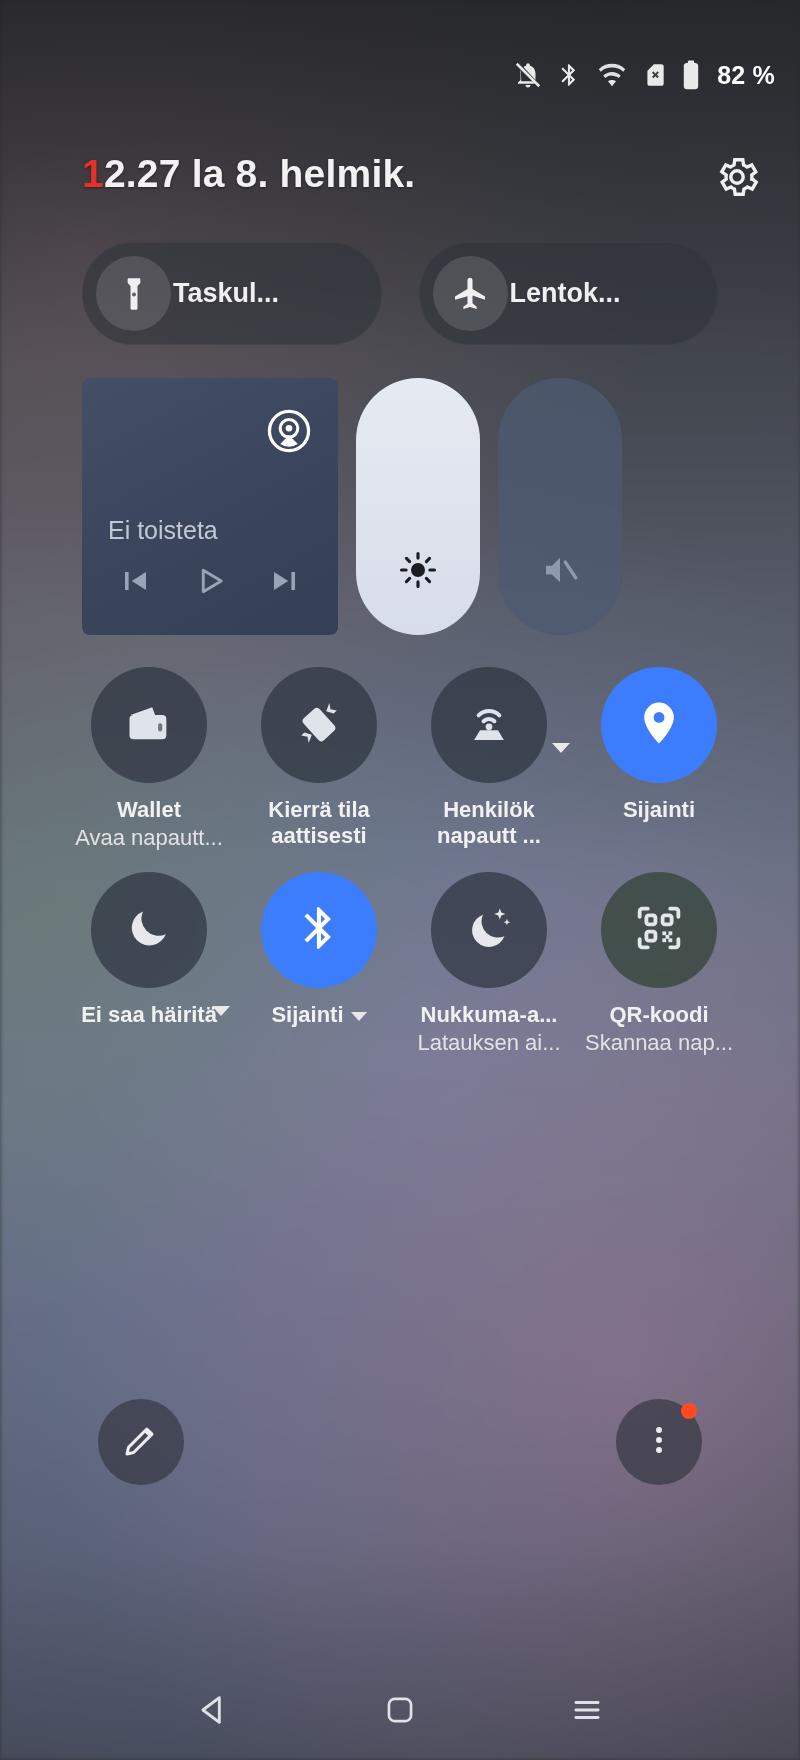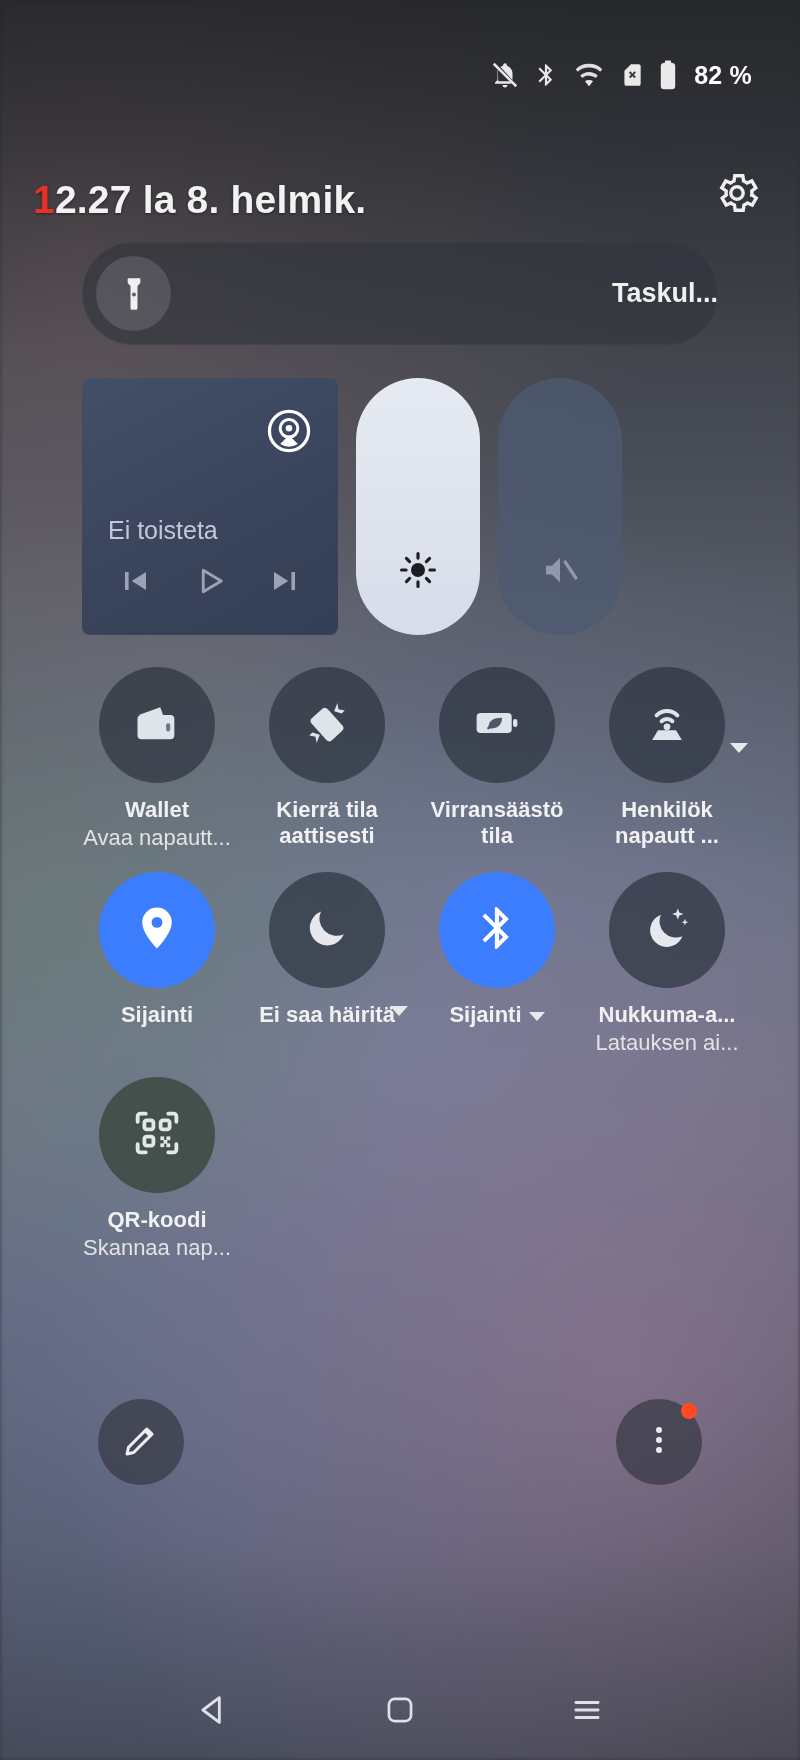--- a/index.html
+++ b/index.html
@@ -28,54 +28,53 @@
   #scrim {
     position:absolute; inset:0;
     background:linear-gradient(180deg, rgba(32,33,36,0.82) 0%, rgba(34,36,40,0.62) 9%, rgba(40,43,50,0.30) 20%, rgba(40,43,50,0.10) 34%, rgba(40,43,50,0.04) 60%, rgba(35,37,43,0.10) 88%, rgba(30,32,37,0.26) 100%);
   }
   #root { position:relative; width:800px; height:1760px; }
 
   
   #statusbar {
     position:absolute; top:0; left:0; right:0; height:150px;
     display:flex; align-items:center; justify-content:flex-end;
-    padding-right:48px; gap:13px;
+    padding-right:25px; gap:13px;
   }
   #statusbar .sicon { display:flex; align-items:center; }
   #battery-pct {
     color:#fff; font-size:25px; font-weight:700; letter-spacing:.2px;
     margin-left:3px; white-space:nowrap;
   }
 
   
   #header {
     position:absolute; top:152px; left:0; right:0; height:70px;
-    display:flex; align-items:flex-end; justify-content:space-between;
-    padding:0 36px 0 33px;
+    display:flex; align-items:flex-start; justify-content:space-between;
+    padding:0 36px 0 82px;
     gap:28px;
   }
   #clock {
     font-size:39px; font-weight:700; color:#f2f2f3;
     letter-spacing:.2px; white-space:nowrap;
     text-shadow:0 1px 3px rgba(0,0,0,.45);
   }
   #clock .hl { color:#e8302a; }
   #settings-btn { width:54px; height:54px; display:flex; align-items:center; justify-content:center; }
 
   
   #pill-row {
     position:absolute; top:242px; left:82px;
     width:636px; display:flex; gap:37px;
   }
   .pill {
     flex:1; height:103px; border-radius:52px;
     background:rgba(48,52,60,0.62);
-    display:flex; align-items:center; padding-left:14px; gap:34px;
+    display:flex; align-items:center; padding-left:14px; gap:2px;
     box-shadow:inset 0 0 0 1px rgba(255,255,255,0.03);
-    justify-content:space-between;
   }
   .pill .pill-ico {
     width:75px; height:75px; border-radius:50%;
     background:rgba(255,255,255,0.13);
     display:flex; align-items:center; justify-content:center; flex:none;
   }
   .pill .pill-label {
     color:#f0f0f1; font-size:27px; font-weight:700;
     white-space:nowrap; overflow:hidden;
   }
@@ -110,21 +109,21 @@
   #brightness-fill {
     position:absolute; left:0; right:0; bottom:0;
     background:linear-gradient(180deg,#e6eaf2 0%,#d7dde9 100%);
   }
   #volume-slider { background:rgba(60,70,90,0.52); }
   #volume-fill { position:absolute; left:0; right:0; bottom:0; background:rgba(86,99,124,0.55); }
   .vslider .slider-ico { position:relative; margin-bottom:40px; }
 
   
   #tile-grid {
-    position:absolute; top:667px; left:72px;
+    position:absolute; top:667px; left:64px;
     width:680px;
     display:grid; grid-template-columns:repeat(4,170px);
     row-gap:22px;
   }
   .tile { width:170px; display:flex; flex-direction:column; align-items:center; position:relative; }
   .tile-circle {
     width:116px; height:116px; border-radius:50%;
     display:flex; align-items:center; justify-content:center;
     background:rgba(46,52,64,0.72);
   }
@@ -235,20 +234,28 @@
   <div id="pill-row">
     <div class="pill">
       <span class="pill-ico">
         <svg width="38" height="38" viewBox="0 0 24 24">
           <path fill="#f0f0f1" d="M8.5 2h7a.5.5 0 0 1 .5.5v2.2c0 .3-.1.5-.3.7l-1.2 1.2c-.2.2-.3.4-.3.7V21a1 1 0 0 1-1 1h-2.4a1 1 0 0 1-1-1V7.3c0-.3-.1-.5-.3-.7L8.3 5.4a1 1 0 0 1-.3-.7V2.5A.5.5 0 0 1 8.5 2z"></path>
           <circle cx="12" cy="12.3" r="1.25" fill="#5b6070"></circle>
         </svg>
       </span>
       <span class="pill-label">Taskul...</span>
     </div>
+    <div class="pill">
+      <span class="pill-ico">
+        <svg width="40" height="40" viewBox="0 0 24 24">
+          <path fill="#f0f0f1" d="M21 15.5v-2L13.5 9V3.8a1.5 1.5 0 0 0-3 0V9L3 13.5v2l7.5-2.2v4.6L8 19.6V21l4-1.2 4 1.2v-1.4l-2.5-2.1v-4.6L21 15.5z"></path>
+        </svg>
+      </span>
+      <span class="pill-label">Lentok...</span>
+    </div>
   </div>
 
   <div id="media-row">
     <div id="media-card">
       <span id="cast-icon">
         <svg width="46" height="46" viewBox="0 0 24 24">
           <circle cx="12" cy="12" r="10.2" fill="none" stroke="#fff" stroke-width="1.7"></circle>
           <circle cx="12" cy="10.6" r="4.6" fill="none" stroke="#fff" stroke-width="1.6"></circle>
           <circle cx="12" cy="10.6" r="1.7" fill="#fff"></circle>
           <path fill="#fff" d="M12 14.2l4.6 4.6a8.6 8.6 0 0 1-9.2 0L12 14.2z"></path>
@@ -325,33 +332,20 @@
           <svg width="54" height="54" viewBox="0 0 24 24">
             <rect x="7.2" y="6.1" width="9.6" height="13.2" rx="1.8" fill="#dfe3ea" transform="rotate(-42 12 12.7)"></rect>
             <path fill="#dfe3ea" d="M16.6 3.1l.5 2.8 2.8.5-1.4 1.4-3.3-1 1.4-3.7z"></path>
             <path fill="#dfe3ea" d="M7.4 20.9l-.5-2.8-2.8-.5 1.4-1.4 3.3 1-1.4 3.7z"></path>
           </svg>
         </span>
       </span>
       <span class="tile-label">Kierrä tila aattisesti</span>
     </div>
 
-    <div class="tile">
-      <span class="tile-circle">
-        <span>
-          <svg width="52" height="52" viewBox="0 0 24 24">
-            <rect x="2.6" y="7.4" width="16.2" height="9.2" rx="1.8" fill="#dfe3ea"></rect>
-            <rect x="19.4" y="10.2" width="2" height="3.6" rx="1" fill="#dfe3ea"></rect>
-            <path fill="#4e5868" d="M14.3 9.6c-4 0-6.3 1.4-6.3 4.8 3.4.6 6.3-1 6.3-4.8z"></path>
-            <path stroke="#4e5868" stroke-width="1" d="M7.6 14.7l4.2-3.5"></path>
-          </svg>
-        </span>
-      </span>
-      <span class="tile-label">Virransäästö tila</span>
-    </div>
 
     <div class="tile">
       <span class="tile-circle">
         <span>
           <svg width="54" height="54" viewBox="0 0 24 24">
             <path fill="none" stroke="#dfe3ea" stroke-width="1.8" stroke-linecap="round" d="M7.4 8.6a6.4 6.4 0 0 1 9.2 0"></path>
             <path fill="none" stroke="#dfe3ea" stroke-width="1.8" stroke-linecap="round" d="M9.6 11.2a3.4 3.4 0 0 1 4.8 0"></path>
             <circle cx="12" cy="13.7" r="1.5" fill="#dfe3ea"></circle>
             <path fill="#dfe3ea" d="M8 15.2h8l2.6 4.3H5.4L8 15.2z"></path>
           </svg>

